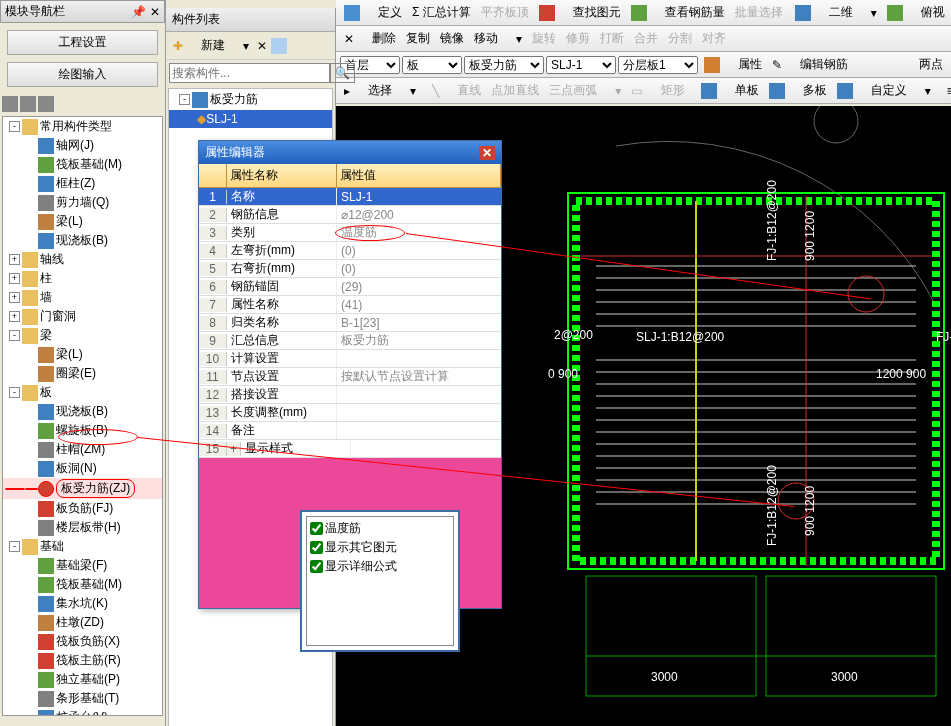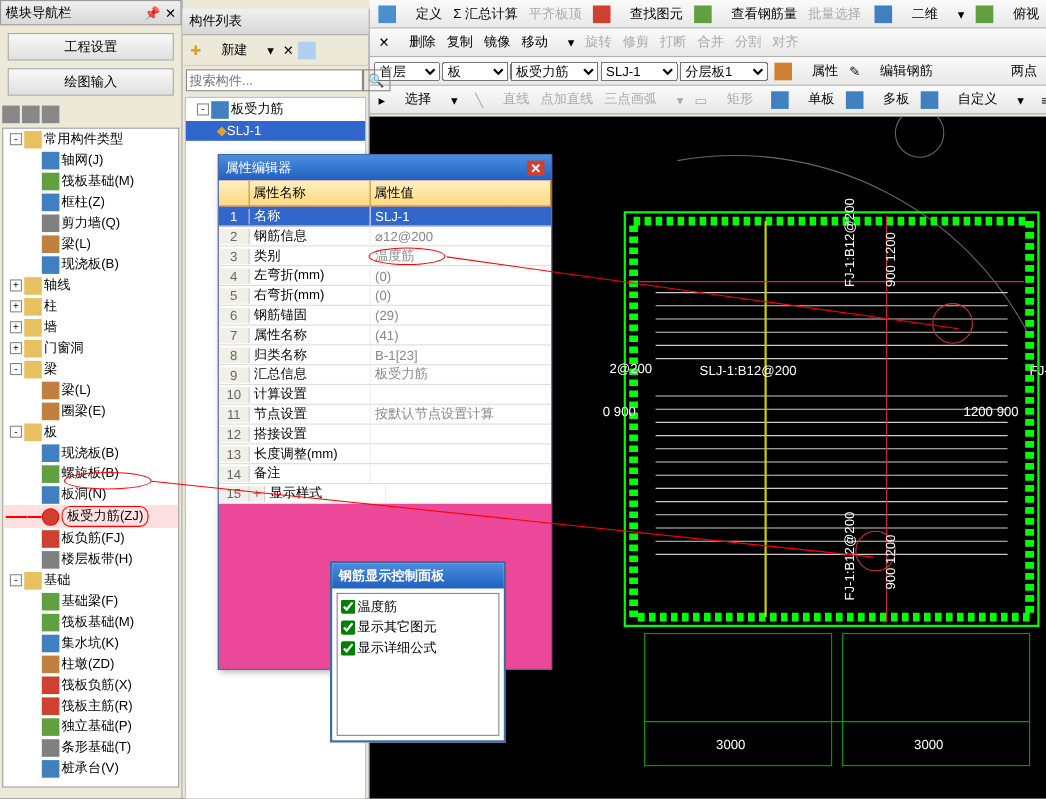--- a/index.html
+++ b/index.html
@@ -264,20 +264,26 @@
       </div>
       <div class="tree-node">
         <span class="indent" style="width:20px"></span>
         <span style="width:13px;display:inline-block"></span>
         <span class="tree-icon" style="background:#60a040"></span>
         <span>螺旋板(B)</span>
       </div>
       <div class="tree-node">
         <span class="indent" style="width:20px"></span>
         <span style="width:13px;display:inline-block"></span>
+        <span class="tree-icon" style="background:#808080"></span>
+        <span>柱帽(ZM)</span>
+      </div>
+      <div class="tree-node">
+        <span class="indent" style="width:20px"></span>
+        <span style="width:13px;display:inline-block"></span>
         <span class="tree-icon" style="background:#4080c0"></span>
         <span>板洞(N)</span>
       </div>
       <div class="tree-node sel">
         <span class="indent" style="width:20px"></span>
         <span style="width:13px;display:inline-block"></span>
         <span class="tree-icon" style="background:#d04030"></span>
         <span>板受力筋(ZJ)</span>
       </div>
       <div class="tree-node">
@@ -529,21 +535,20 @@
 </div>
 
 <div class="red-ellipse" style="left:335px;top:225px;width:70px;height:16px;z-index:15"></div>
 
 <div class="red-ellipse" style="left:58px;top:429px;width:80px;height:16px;z-index:15"></div>
 
 <div class="red-line" style="left:406px;top:233px;width:470px;transform:rotate(8deg)"></div>
 <div class="red-line" style="left:138px;top:437px;width:660px;transform:rotate(6deg)"></div>
 
 <div class="control-panel">
-  <div class="ctrl-title">钢筋显示控制面板</div>
   <div class="ctrl-body" id="ctrl-body">
       <div class="ctrl-item">
         <input type="checkbox" checked="" style="accent-color: rgb(0, 128, 0);"> 
         <span>温度筋</span>
       </div>
       <div class="ctrl-item">
         <input type="checkbox" checked="" style="accent-color: rgb(0, 128, 0);"> 
         <span>显示其它图元</span>
       </div>
       <div class="ctrl-item">

